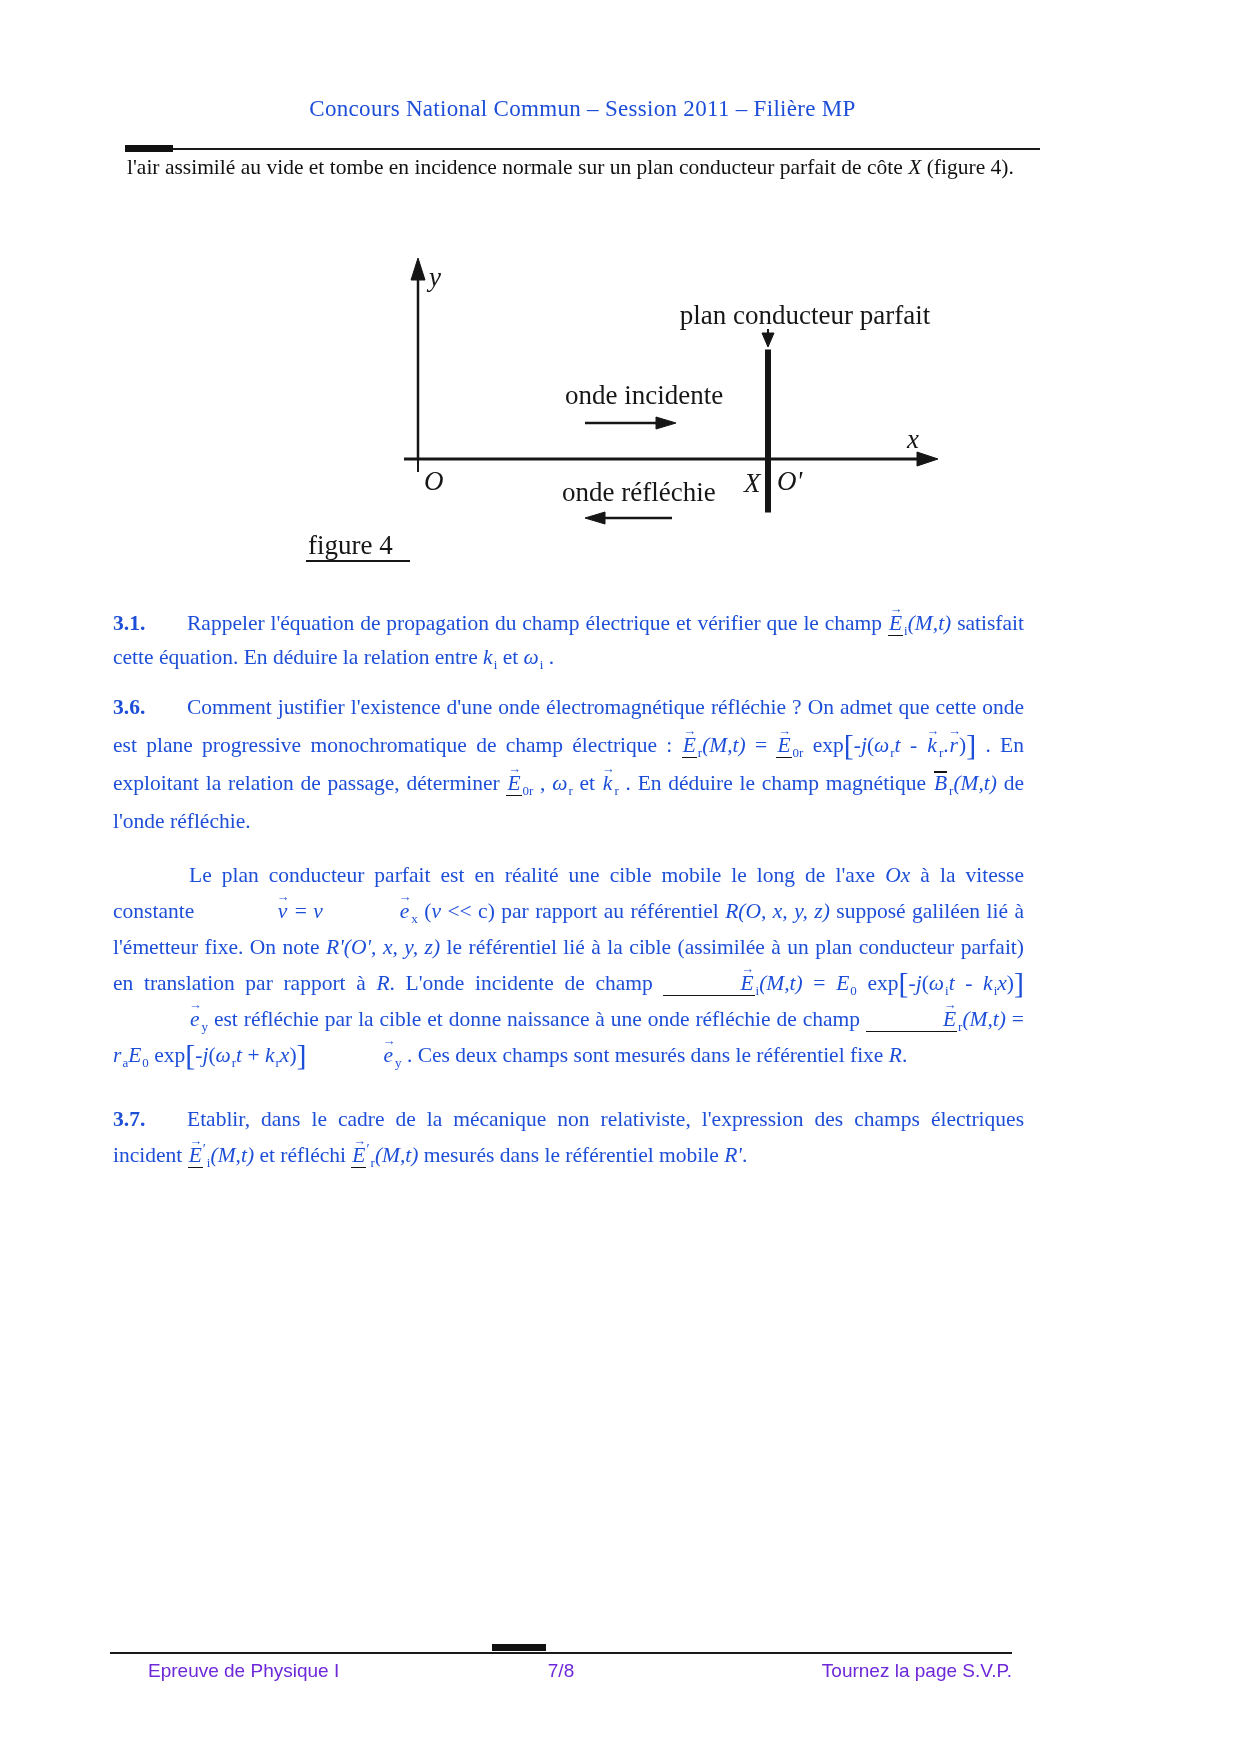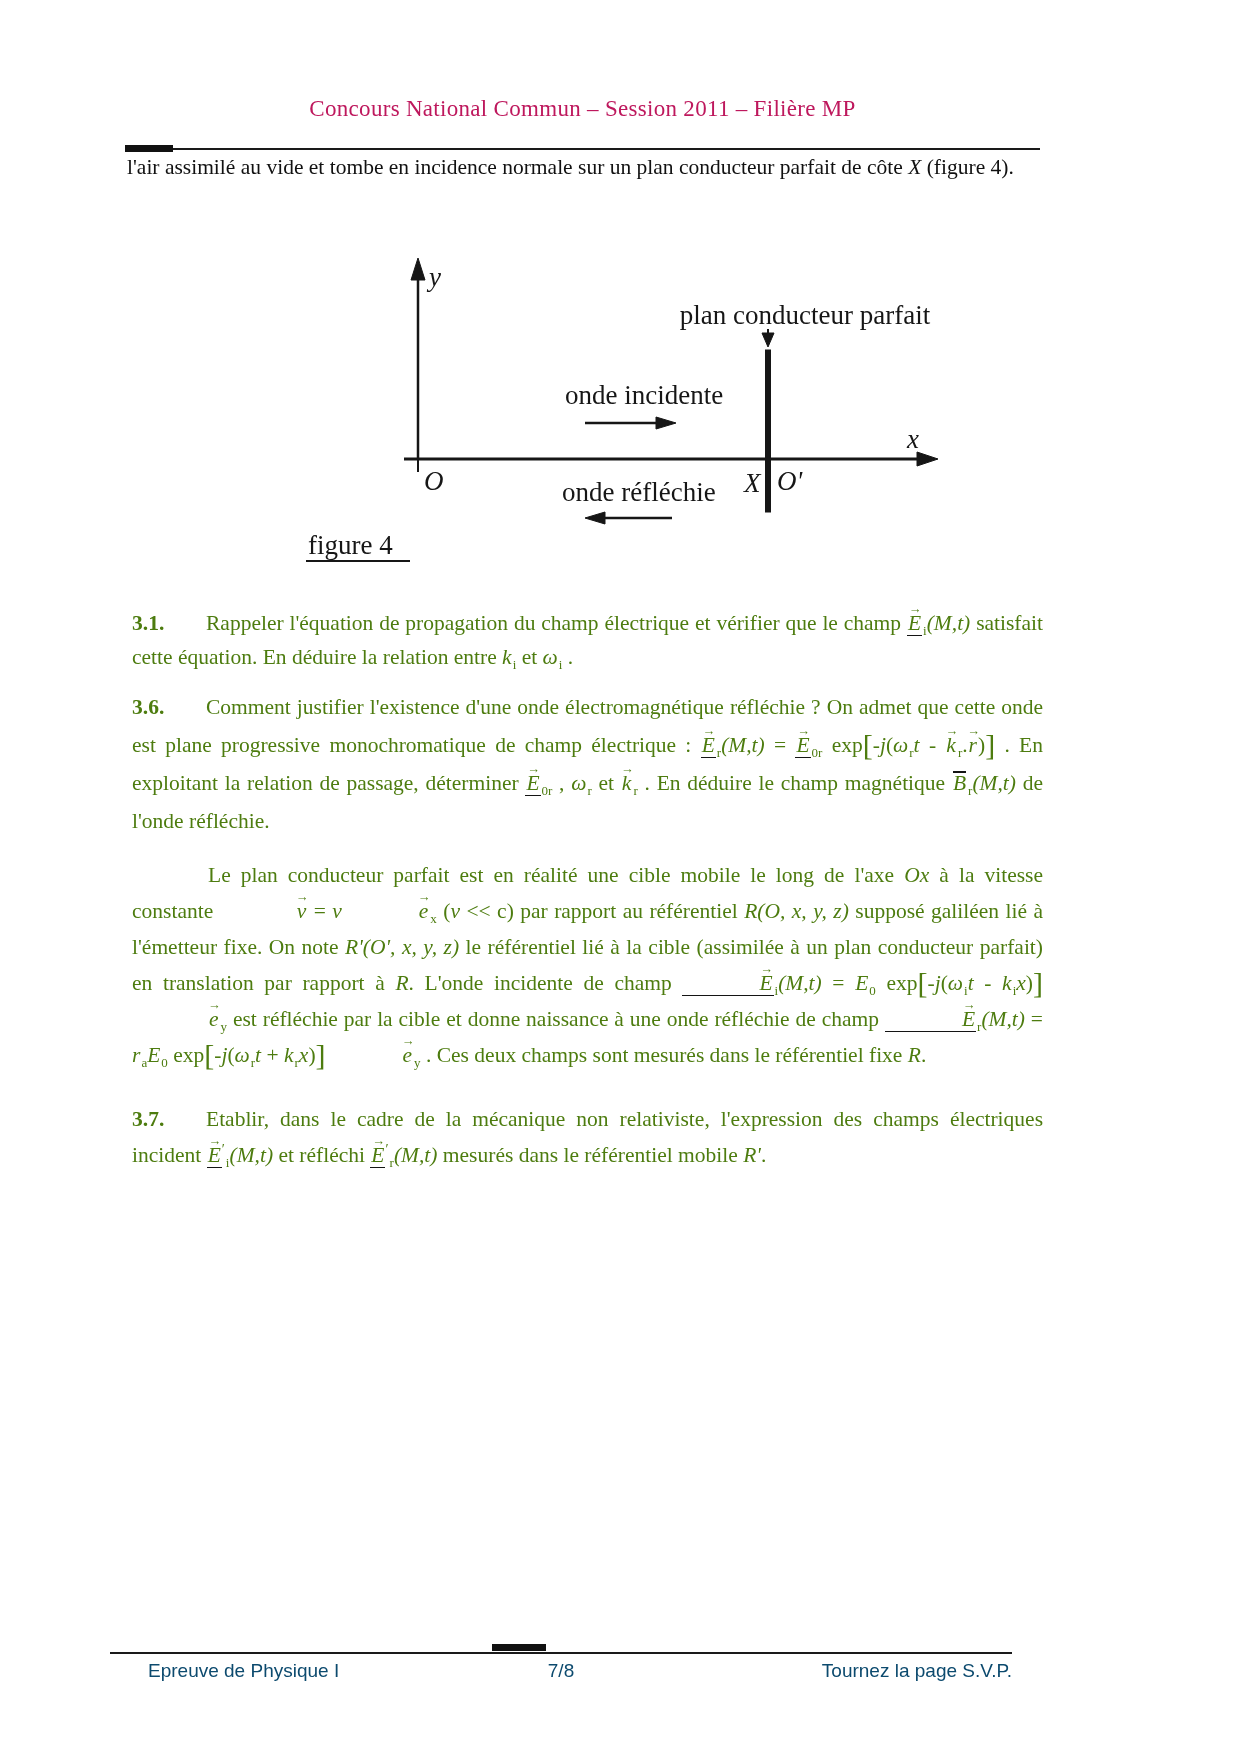--- a/index.html
+++ b/index.html
@@ -5,37 +5,37 @@
   html,body{margin:0;padding:0;}
   body{
     width:1240px;height:1754px;position:relative;background:#ffffff;
     font-family:"Liberation Serif", serif;color:#111;
     -webkit-font-smoothing:antialiased;overflow:hidden;
   }
   .abs{position:absolute;}
   
   .hdr-title{
     left:127px;top:96px;width:911px;text-align:center;
-    font-size:23px;letter-spacing:.3px;color:#be185d;
+    font-size:23px;letter-spacing:.3px;color:#1d4ed8;
   }
   .rule-thin{left:125px;top:148px;width:915px;height:2px;background:#1a1a1a;}
   .rule-thick{left:125px;top:145px;width:48px;height:7px;background:#111;}
   
   .intro{
     left:127px;top:150px;width:911px;font-size:21.5px;line-height:34px;
     text-align:justify;margin:0;
   }
   
   .fig{left:300px;top:238px;width:660px;height:335px;}
   .fig text{font-family:"Liberation Serif", serif;fill:#161616;}
   .fig .lab{font-size:27px;}
   .fig .math{font-size:27px;font-style:italic;}
   .fig line,.fig rect,.fig polygon{stroke:#161616;fill:#161616;}
   
-  .main{left:132px;top:606px;width:911px;font-size:21.5px;color:#4d7c0f;}
+  .main{left:113px;top:606px;width:911px;font-size:21.5px;color:#1d4ed8;}
   .q{margin:0 0 14px 0;line-height:34px;text-align:justify;}
   .q.tall{line-height:38px;}
   .q.med{line-height:36px;}
   .q.mb-lg{margin-bottom:17px;}
   .q.mb-md{margin-bottom:28px;}
   .q.indent{text-indent:76px;}
   .qnum{font-weight:bold;display:inline-block;min-width:74px;text-indent:0;}
   .it{font-style:italic;}
   sub{font-size:13px;line-height:0;margin-left:1px;}
   sup{font-size:14px;line-height:0;}
@@ -45,21 +45,21 @@
     font-size:0.6em;text-align:center;font-style:normal;line-height:1;
   }
   .ul{border-bottom:1.5px solid #141414;}
   .bar{position:relative;display:inline-block;font-style:italic;padding:0 1px;line-height:1;}
   .bar::after{content:"";position:absolute;left:1px;right:1px;top:-2px;border-top:2px solid #141414;}
   .bigbr{font-size:30px;vertical-align:-3px;}
   
   .foot-rule{left:110px;top:1652px;width:902px;height:2px;background:#1a1a1a;}
   .foot-dash{left:492px;top:1644px;width:54px;height:7px;background:#111;}
   .foot{left:110px;top:1660px;width:902px;font-family:"Liberation Sans", sans-serif;
-        font-size:19px;color:#0c4a6e;display:flex;align-items:flex-start;}
+        font-size:19px;color:#6d28d9;display:flex;align-items:flex-start;}
   .foot .fl{width:340px;padding-left:38px;box-sizing:border-box;}
   .foot .fc{flex:1;text-align:center;}
   .foot .fr{width:340px;text-align:right;}
 </style>
 </head>
 <body>
 
 <div class="abs hdr-title">Concours National Commun – Session 2011 – Filière MP</div>
 <div class="abs rule-thin"></div>
 <div class="abs rule-thick"></div>

